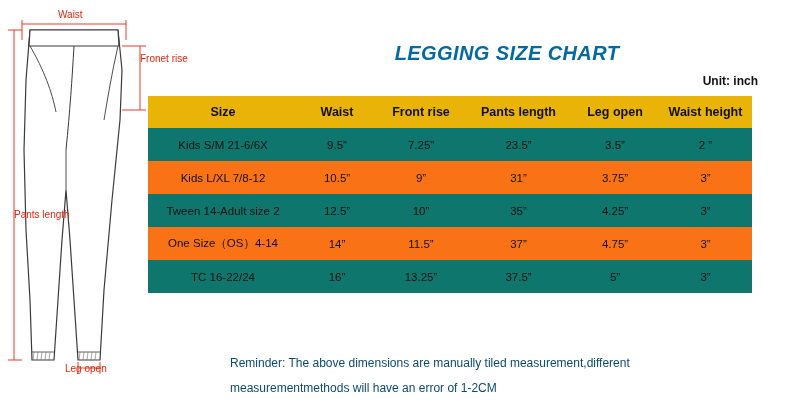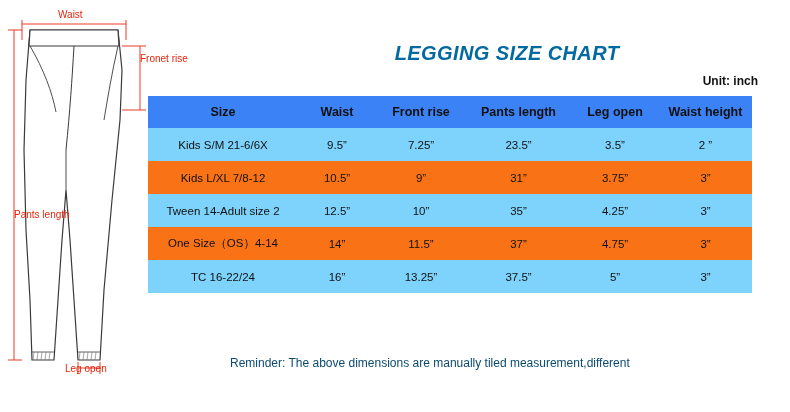--- a/index.html
+++ b/index.html
@@ -84,31 +84,31 @@
   th, td {
     font-size: 11.5px;
     text-align: center;
     vertical-align: middle;
     padding: 0;
     height: 33px;
     color: #111;
     font-weight: normal;
   }
   thead th {
-    background: #3b82f6;
+    background: #eab308;
     color: #111;
     font-weight: bold;
     font-size: 12.5px;
     height: 32px;
   }
   tbody tr.shaded td {
     background: #f97316;
   }
   tbody tr.plain td {
-    background: #7dd3fc;
+    background: #0f766e;
   }
   td.size-cell, th.size-cell {
     text-align: center;
   }
 
   #reminder {
     position: absolute;
     left: 8px;
     top: 351px;
     width: 550px;
@@ -244,16 +244,17 @@
           <td>13.25”</td>
           <td>37.5”</td>
           <td>5”</td>
           <td>3”</td>
         </tr>
       </tbody>
     </table>
 
     <div id="reminder">
       <span class="line1">Reminder: The above dimensions are manually tiled measurement,different</span>
+      <span class="line2">measurementmethods will have an error of 1-2CM</span>
     </div>
 
   </div>
 </div>
 
 </body></html>

